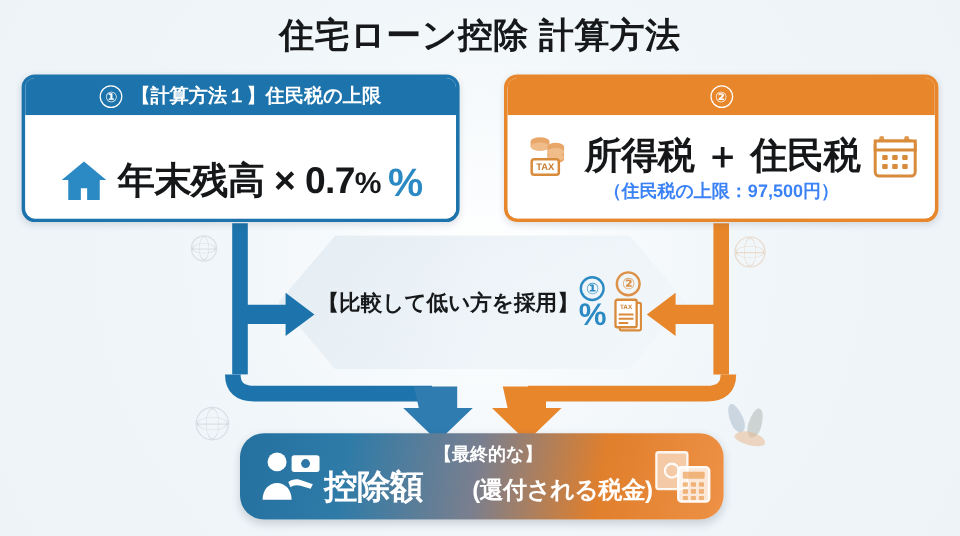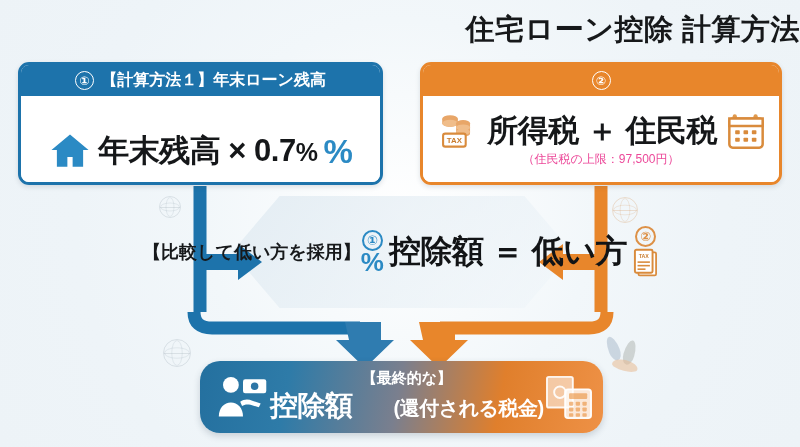--- a/index.html
+++ b/index.html
@@ -54,21 +54,21 @@
 
   .leaf {
     position: absolute;
     border-radius: 50% 50% 50% 50% / 60% 60% 40% 40%;
   }
 
   
   .title {
     position: absolute;
     top: 10px; left: 0; right: 0;
-    text-align: right;
+    text-align: center;
     font-size: 29px;
     font-weight: bold;
     color: #16181a;
     letter-spacing: 0.5px;
     white-space: nowrap;
   }
 
   
   #wires { position: absolute; inset: 0; }
 
@@ -130,23 +130,23 @@
   .formula .pct-small { font-size: 25px; }
   .pct-glyph {
     font-size: 33px;
     font-weight: bold;
     color: #2b8ac4;
     line-height: 1;
   }
 
   .row-main { display: flex; align-items: center; gap: 9px; }
   .subnote {
-    font-size: 12px;
-    font-weight: normal;
-    color: #ec4899;
+    font-size: 15px;
+    font-weight: bold;
+    color: #3b82f6;
     white-space: nowrap;
     margin-top: -1px;
   }
 
   
   #compare {
     position: absolute;
     left: 206px; top: 204px;
     width: 390px; height: 96px;
     display: flex;
@@ -265,21 +265,21 @@
     <path d="M 607 312 Q 607 328 589 328 L 440 328" stroke="#e8862b" stroke-width="13" fill="none"></path>
 
     <path d="M 601 254 L 563 254 L 563 244 L 539 262 L 563 280 L 563 270 L 601 270 Z" fill="#e8862b"></path>
 
     <path d="M 419 322 L 455 322 L 455 340 L 468 340 L 439 368 L 410 340 L 423 340 Z" fill="#e8862b"></path>
   </svg>
 
   <div class="card blue" id="card-left">
     <div class="hdr">
       <span class="circ-num">①</span>
-      <span>【計算方法１】年末ローン残高</span>
+      <span>【計算方法１】住民税の上限</span>
     </div>
     <div class="body">
       <span>
         <svg class="icon" width="44" height="42" viewBox="0 0 24 24" fill="#2b8ac4">
           <path d="M12 2.6 1.4 11.4h3.1V21h6.0v-5.6h3.0V21h6.0v-9.6h3.1L12 2.6z"></path>
         </svg>
       </span>
       <span class="formula">
         <span>年末残高</span>
         <span>×</span>
@@ -334,21 +334,20 @@
     </div>
   </div>
 
   <div id="compare">
     <div class="cap">【比較して低い方を採用】</div>
     <div class="mainline">
       <span class="badge-stack blue">
         <span class="badge-ring">①</span>
         <span class="glyph">%</span>
       </span>
-      <span class="eqtext">控除額 ＝ 低い方</span>
       <span class="badge-stack orange">
         <span class="badge-ring">②</span>
         <span>
           <svg class="icon" width="27" height="30" viewBox="0 0 30 34" fill="none" style="margin-top:1px;">
             <rect x="7" y="5" width="20" height="26" rx="1.6" fill="#fff" stroke="#d98b3c" stroke-width="2"></rect>
             <rect x="3" y="2" width="20" height="26" rx="1.6" fill="#fff" stroke="#d98b3c" stroke-width="2.2"></rect>
             <text x="13" y="11" font-size="6" font-weight="bold" fill="#c97c2e" text-anchor="middle" font-family="Liberation Sans, sans-serif">TAX</text>
             <g stroke="#d98b3c" stroke-width="1.8">
               <line x1="6" y1="16" x2="20" y2="16"></line>
               <line x1="6" y1="20" x2="20" y2="20"></line>

